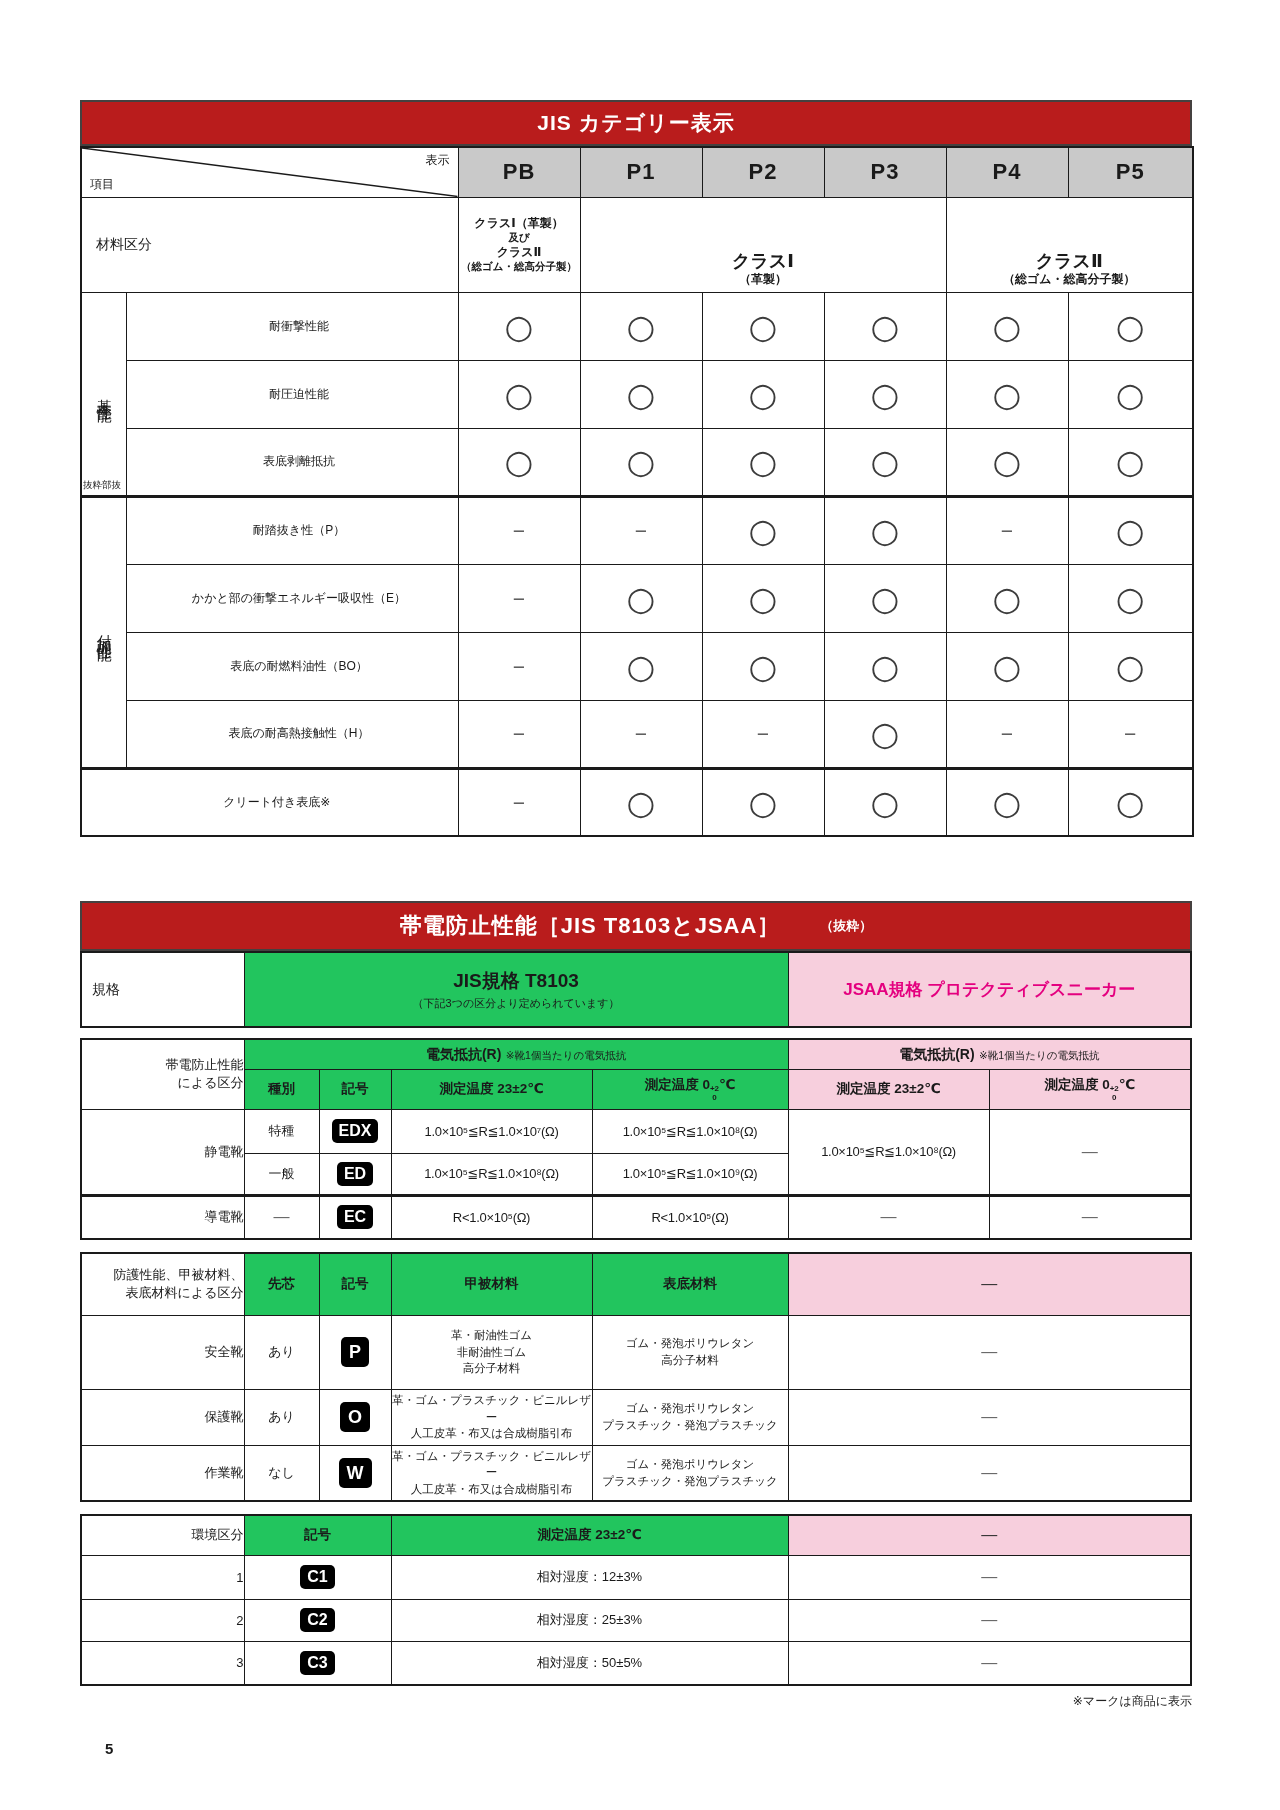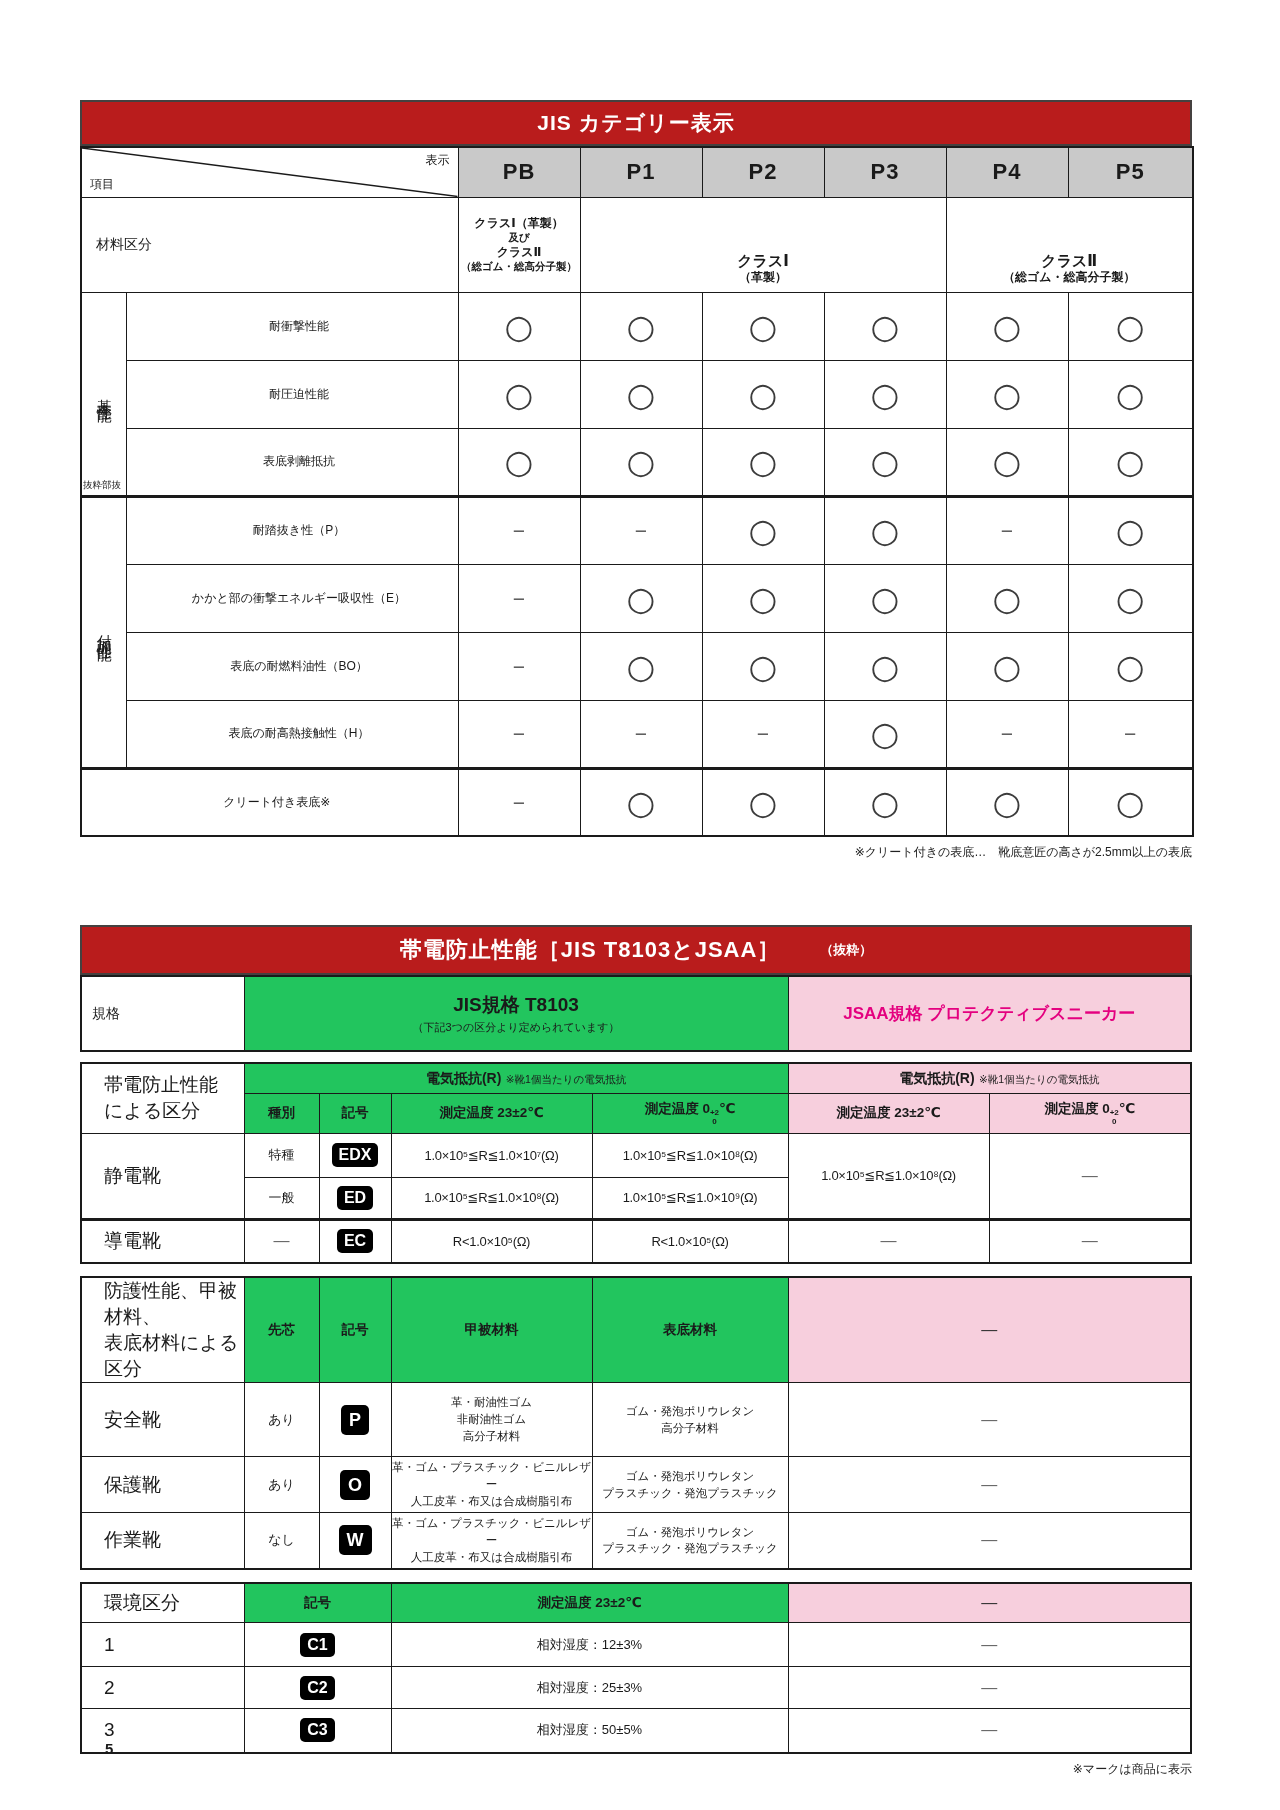--- a/index.html
+++ b/index.html
@@ -25,39 +25,39 @@
   .bthick{border-bottom-width:3px !important;}
   
   .t1-colhead{font-size:22px;font-weight:bold;background:#c9c9c9;letter-spacing:1px;}
   .diag{position:relative;background:#fff;}
   .diag svg{position:absolute;left:0;top:0;width:100%;height:100%;}
   .diag .corner-top{position:absolute;top:4px;right:8px;font-size:12px;}
   .diag .corner-bottom{position:absolute;bottom:4px;left:8px;font-size:12px;}
   .t1-label{text-align:center;padding-left:14px;font-size:12px;background:#fff;}
   .t1-material-label{text-align:left;padding-left:14px;font-size:14px;}
   .matcell{font-weight:bold;line-height:1.25;}
-  .matcell .big{font-size:15px;display:block;margin-top:48px;}
+  .matcell .big{font-size:18px;display:block;margin-top:48px;}
   .matcell .small{font-size:10.5px;display:block;}
   .matcell .mid{font-size:12px;display:block;}
   .groupcell{position:relative;background:#fff;}
   .vtext{writing-mode:vertical-rl;text-orientation:upright;font-size:15px;letter-spacing:3px;margin:auto;display:inline-block;}
   .groupnote{position:absolute;left:1px;bottom:3px;font-size:9.5px;white-space:nowrap;color:#222;}
   .mark-circle{font-size:33px;color:#3c3c3c;line-height:1;font-family:"DejaVu Sans",sans-serif;}
   .mark-dash{font-size:21px;color:#585858;line-height:1;}
   .footnote{text-align:right;font-size:12px;color:#222;margin-top:7px;}
   
   .t2title{height:50px;font-size:22px;gap:32px;}
   .kikaku-label{text-align:left;padding-left:10px;font-size:14px;background:#fff;}
   .jis-title{font-size:19px;font-weight:bold;display:block;}
   .jis-sub{font-size:11px;display:block;margin-top:2px;}
   .jsaa-title{font-size:17px;font-weight:bold;color:#e4007f;}
   .bandtext{font-size:14px;font-weight:bold;margin-left:20px;}
   .bandnote{font-size:10.5px;font-weight:normal;}
   .subhead{font-size:13.5px;font-weight:bold;}
-  .t2-rowlabel{text-align:left;padding-left:22px;font-size:19px;background:#fff;}
+  .t2-rowlabel{text-align:right;padding-left:22px;font-size:13px;background:#fff;}
   .t2-small{font-size:13px;}
   .res{font-size:13px;letter-spacing:-0.3px;}
   .lines{font-size:11.5px;line-height:1.45;}
   .dashcell{font-size:16px;color:#666;}
   .dashdark{font-size:16px;color:#333;}
   .badge{
     display:inline-block;background:#000;color:#fff;font-weight:bold;
     border-radius:5px;padding:4px 7px;font-size:16px;line-height:1;letter-spacing:0;
   }
   .badge.sq{padding:6px 8px;font-size:18px;}
@@ -199,21 +199,20 @@
       <td class="mark-dash">−</td>
       <td class="mark-circle">○</td>
       <td class="mark-circle">○</td>
       <td class="mark-circle">○</td>
       <td class="mark-circle">○</td>
       <td class="mark-circle">○</td>
     </tr>
   </tbody>
     </table>
 
-  <div class="footnote">※クリート付きの表底…　靴底意匠の高さが2.5mm以上の表底</div>
 
   <div style="height:64px"></div>
 
   <div class="titlebar t2title">
     <span>帯電防止性能［JIS T8103とJSAA］</span>
     <span class="subnote">（抜粋）</span>
   </div>
 
   <table class="outer">
     <colgroup>

